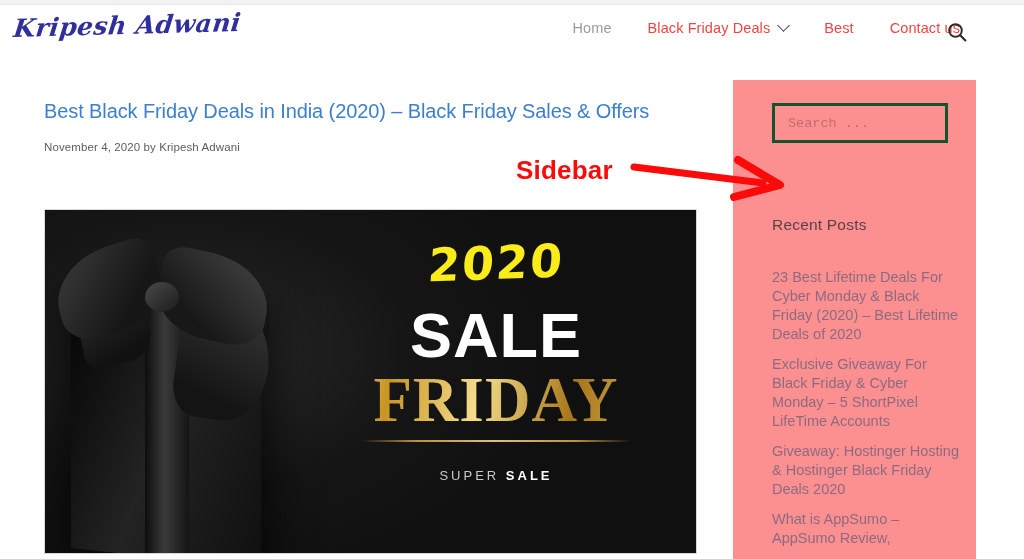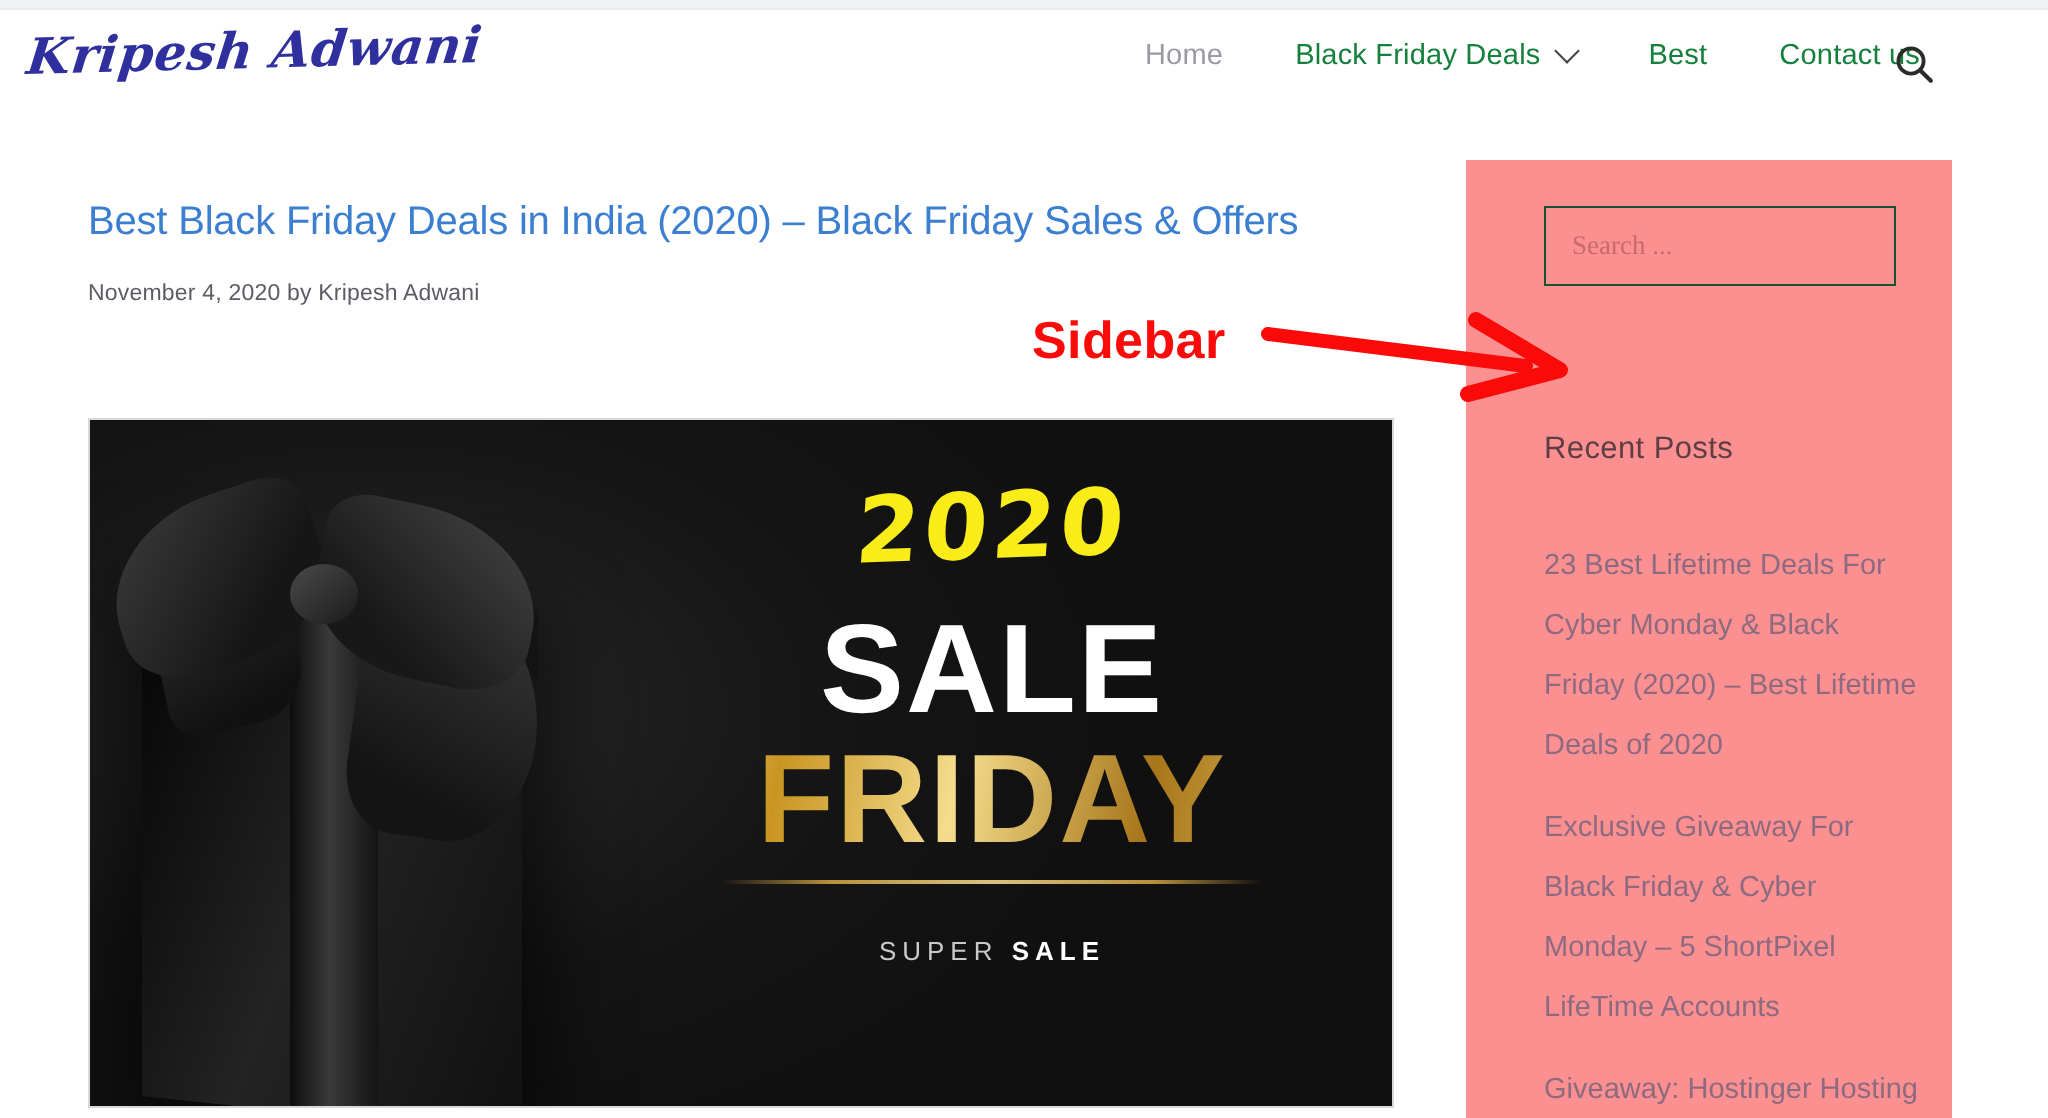--- a/index.html
+++ b/index.html
@@ -42,21 +42,21 @@
     white-space: nowrap;
   }
   .nav {
     position: absolute; right: 46px; top: 15px;
     display: flex;
     align-items: center;
     gap: 0px;
   }
   .nav-item {
     font-size: 14.5px;
-    color: #15803d;
+    color: #ef4444;
     padding: 0 18px;
     white-space: nowrap;
     cursor: pointer;
     letter-spacing: 0.1px;
   }
   .nav-item.muted { color: #9a9aa2; }
   .nav-item.has-sub { display: inline-flex; align-items: center; gap: 9px; }
   .chev {
     display: inline-block;
     width: 9px; height: 9px;
@@ -182,21 +182,21 @@
   .fi-black {
     margin-top: 12px;
     font-family: "Liberation Sans", sans-serif;
     font-size: 63px;
     font-weight: 700;
     color: #ffffff;
     letter-spacing: 1px;
     line-height: 66px;
   }
   .fi-friday {
-    font-family: Liberation Sans, sans-serif;
+    font-family: Liberation Serif, serif;
     font-size: 63px;
     font-weight: 700;
     letter-spacing: 1px;
     line-height: 64px;
     background: linear-gradient(100deg,#f7e9a8 0%,#c99522 22%,#f4dd8d 45%,#a8761a 70%,#e7c86c 100%);
     -webkit-background-clip: text;
     background-clip: text;
     color: transparent;
     -webkit-text-fill-color: transparent;
   }
@@ -216,44 +216,44 @@
 
   
   .sidebar {
     position: absolute; left: 733px; top: 80px;
     width: 243px; height: 479px;
     background: #fc9090;
   }
   .sb-search {
     position: absolute; left: 39px; top: 23px;
     width: 176px; height: 40px;
-    border: 1px solid #14532d;
+    border: 3px solid #14532d;
     background: transparent;
     color: #c4646a;
     font-size: 13.5px;
-    font-family: Liberation Serif, serif;
+    font-family: Liberation Mono, monospace;
     padding: 16px 13px;
     outline: none;
   }
   .sb-search::placeholder { color: #c76a6f; opacity: 1; }
   .sb-heading {
     position: absolute; left: 39px; top: 136px;
     font-size: 15.5px;
     color: #5e3d45;
     font-weight: 400;
     letter-spacing: 0.2px;
   }
   .sb-list {
     position: absolute; left: 39px; top: 188px;
     width: 190px;
     list-style: none;
   }
   .sb-list li {
     font-size: 14.5px;
-    line-height: 30px;
+    line-height: 19px;
     color: #8e6a80;
     margin-bottom: 11px;
     cursor: pointer;
   }
 
   
   .anno-label {
     position: absolute; left: 516px; top: 155px;
     font-size: 26px;
     font-weight: 700;

